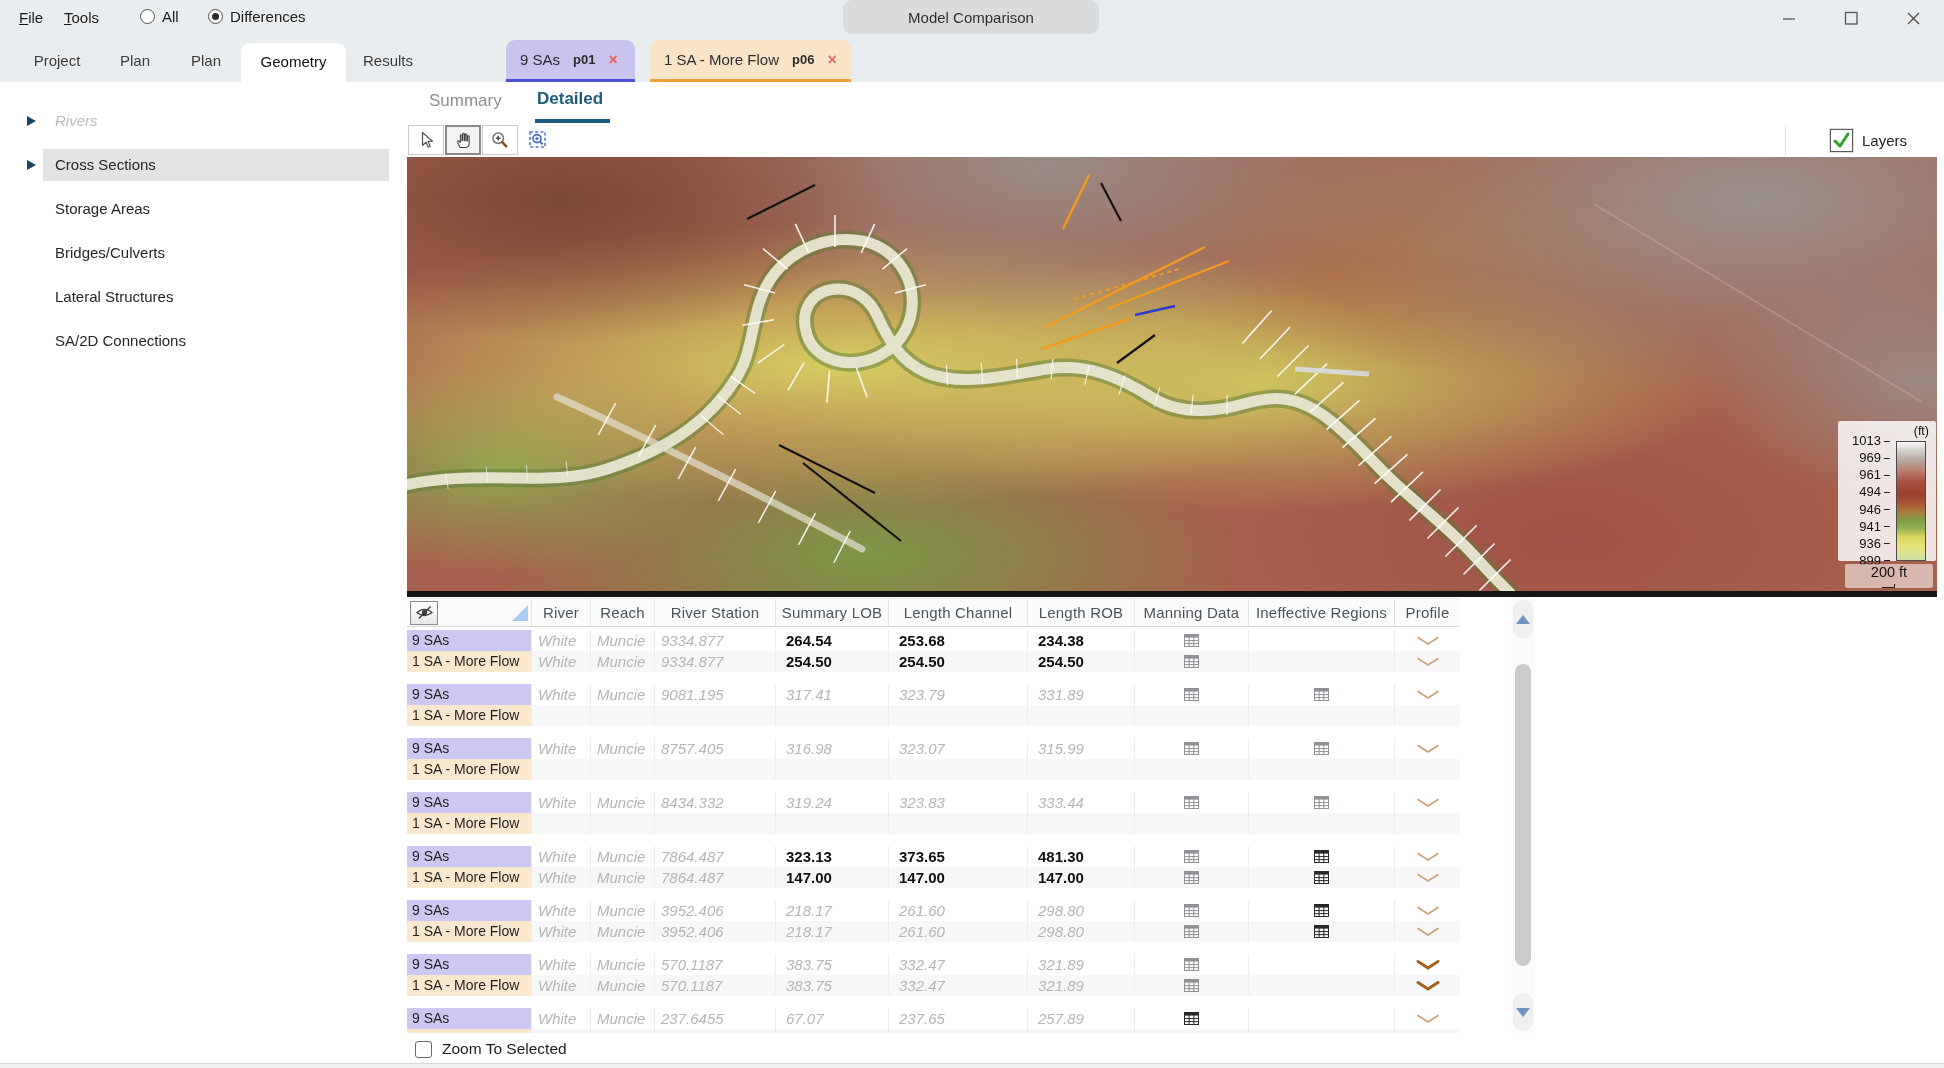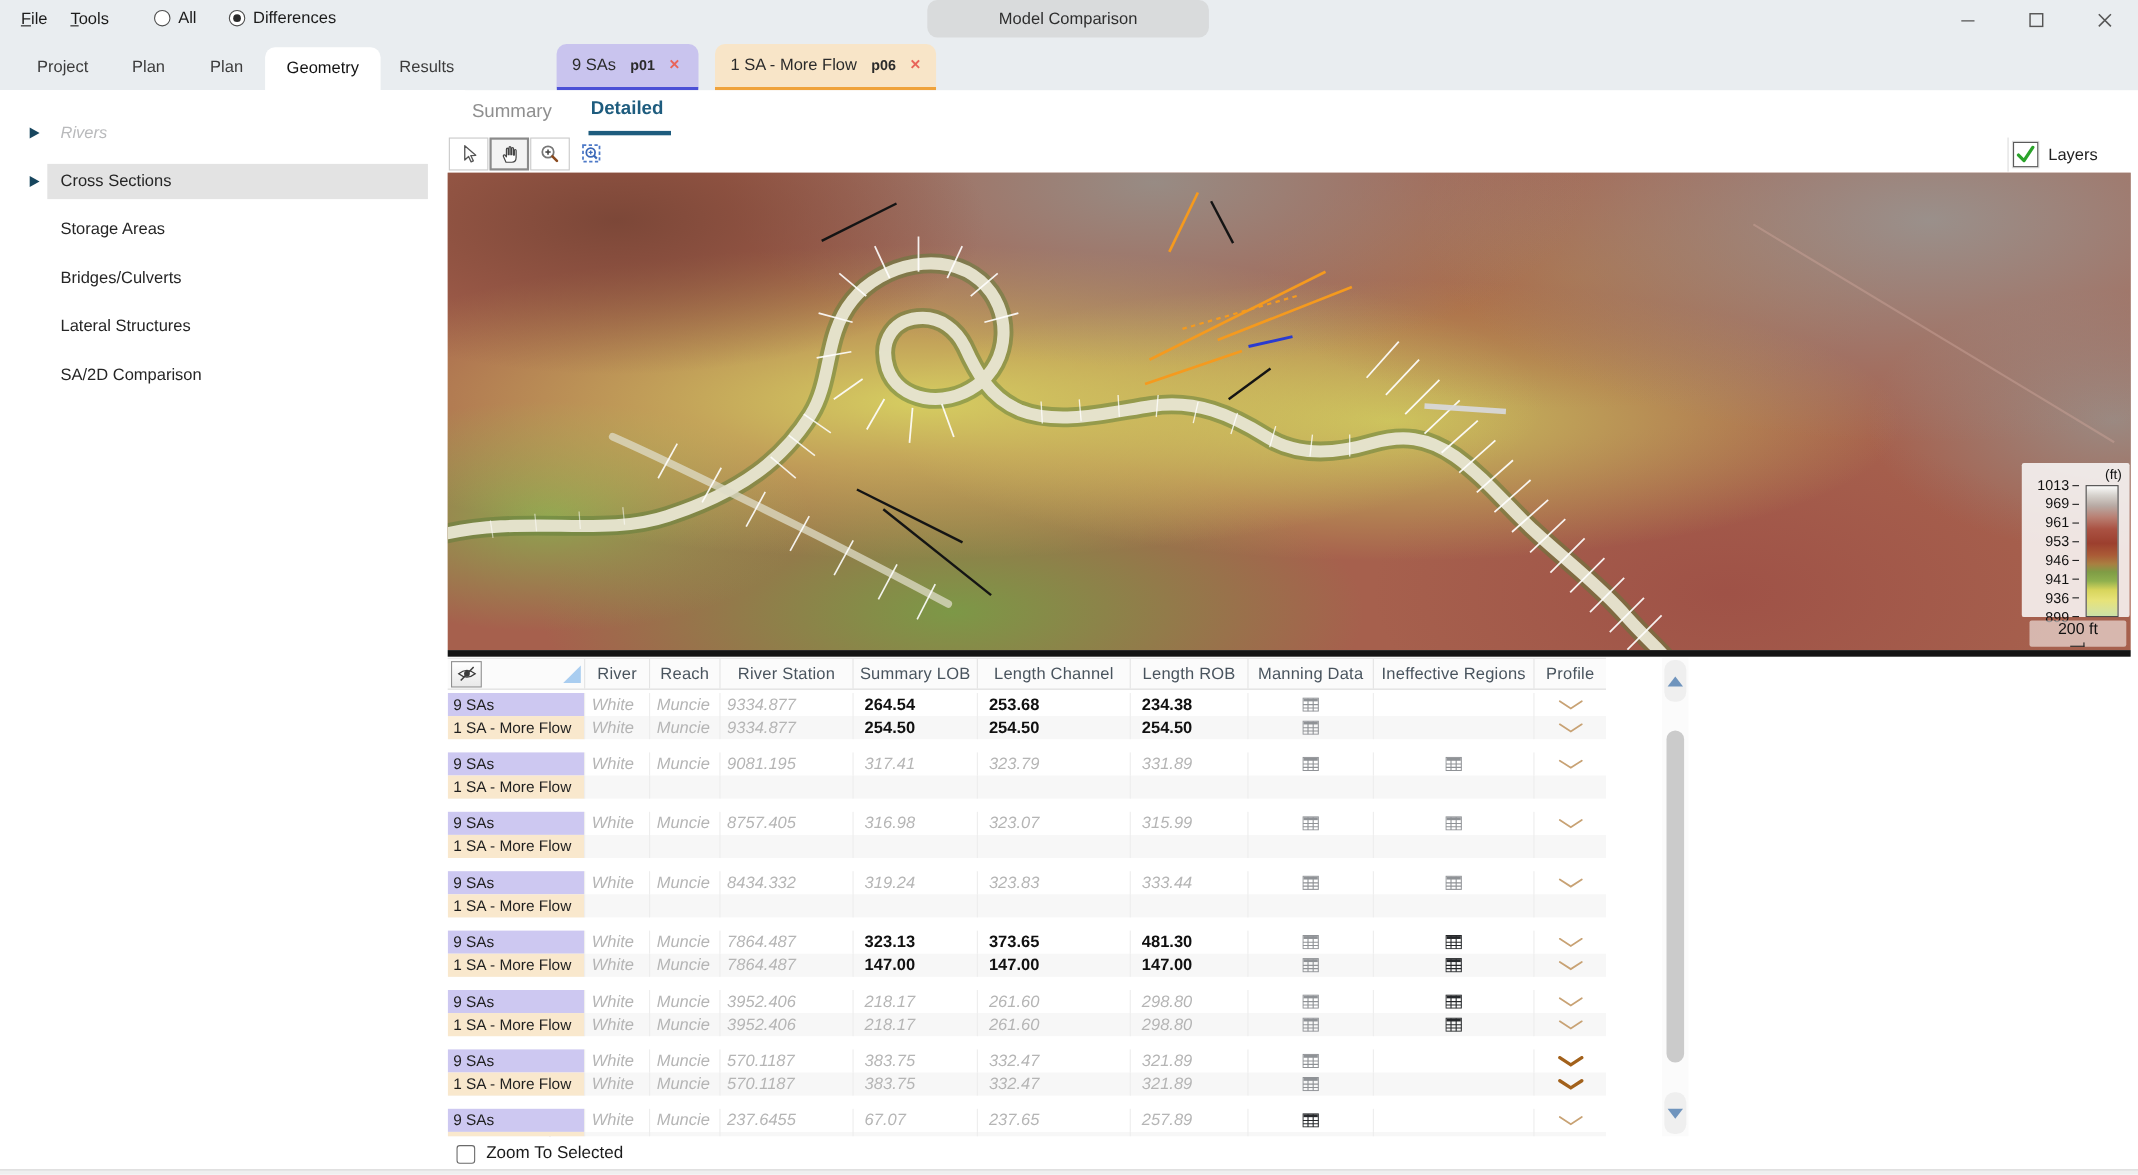--- a/index.html
+++ b/index.html
@@ -54,21 +54,21 @@
   .vt-detailed{left:537px;top:89px;color:#1e5c7e;font-weight:bold;}
   .vt-underline{position:absolute;left:535px;top:119px;width:75px;height:3.5px;background:#1e5c7e;}
   
   .map-toolbar{position:absolute;left:407px;top:124px;width:1530px;height:33px;background:#fff;}
   .tool-btn{position:absolute;top:1px;width:36px;height:30px;background:#fff;border:1px solid #c9c9c9;
     display:flex;align-items:center;justify-content:center;box-sizing:border-box;}
   .tool-btn.t1{left:1px;}
   .tool-btn.t2{left:38px;border:2px solid #8a8a8a;background:#f3f3f3;}
   .tool-btn.t3{left:75px;}
   .tool-btn.t4{left:113px;border:none;background:transparent;}
-  .layers-btn{position:absolute;right:8px;top:1px;height:31px;width:103px;background:#fff;display:flex;align-items:center;gap:9px;border-left:1px solid #ddd;}
+  .layers-btn{position:absolute;right:8px;top:1px;height:31px;width:103px;background:#fff;display:flex;align-items:center;gap:9px;border-left:1px solid #ddd;padding-left:40px;}
   .layers-check{width:21px;height:21px;border:1.5px solid #5a5a5a;background:#fff;margin-left:4px;display:flex;align-items:center;justify-content:center;box-shadow:0 0 0 1px #ddd;}
   .layers-label{font-size:15px;color:#222;}
   
   .map{position:absolute;left:407px;top:157px;width:1530px;height:434px;overflow:hidden;background-color:#a6604d;
     background-image:
       radial-gradient(ellipse 480px 200px at 10% 10%, rgba(122,70,55,.95), rgba(122,70,55,0) 70%),
       radial-gradient(ellipse 560px 240px at 42% 2%, rgba(150,144,138,.9), rgba(150,144,138,0) 70%),
       radial-gradient(ellipse 640px 280px at 88% 10%, rgba(153,148,144,.92), rgba(153,148,144,0) 72%),
       radial-gradient(ellipse 420px 170px at 67% 22%, rgba(176,120,70,.7), rgba(176,120,70,0) 70%),
       radial-gradient(ellipse 760px 190px at 28% 48%, rgba(216,211,98,.95), rgba(216,211,98,0) 75%),
@@ -191,21 +191,21 @@
     <div class="sb-item" style="top: 155px;">
       <span class="sb-label">Bridges/Culverts</span>
     </div>
     <div class="sb-item" style="top: 111px;">
       <span class="sb-label">Storage Areas</span>
     </div>
     <div class="sb-item" style="top: 199px;">
       <span class="sb-label">Lateral Structures</span>
     </div>
     <div class="sb-item" style="top: 243px;">
-      <span class="sb-label">SA/2D Comparison</span>
+      <span class="sb-label">SA/2D Connections</span>
     </div>
   </div>
 
 <span class="vt vt-summary">Summary</span>
 <span class="vt vt-detailed">Detailed</span>
 <div class="vt-underline"></div>
 
 <div class="map-toolbar">
   <div class="tool-btn t1">
     <svg width="20" height="20">
@@ -312,21 +312,21 @@
       <line x1="668" y1="142" x2="772" y2="112" stroke="#f59a1e" stroke-width="2" opacity="1" stroke-dasharray="4 4"></line>
       <line x1="728" y1="158" x2="768" y2="149" stroke="#2a3bd0" stroke-width="2.6" opacity="1"></line>
       <line x1="888" y1="212" x2="962" y2="217" stroke="#d8d8d8" stroke-width="5" opacity="0.95"></line>
     </svg>
   <div class="legend">
     <div class="legend-unit">(ft)</div>
     <div class="legend-labels" id="legend-labels">
         <div class="lg-tick">1013</div>
         <div class="lg-tick">969</div>
         <div class="lg-tick">961</div>
-        <div class="lg-tick">953</div>
+        <div class="lg-tick">494</div>
         <div class="lg-tick">946</div>
         <div class="lg-tick">941</div>
         <div class="lg-tick">936</div>
         <div class="lg-tick">899</div>
       </div>
     <div class="legend-bar"></div>
   </div>
   <div class="scale-box">
     <span class="scale-text">200 ft</span>
     <span class="scale-corner"></span>

